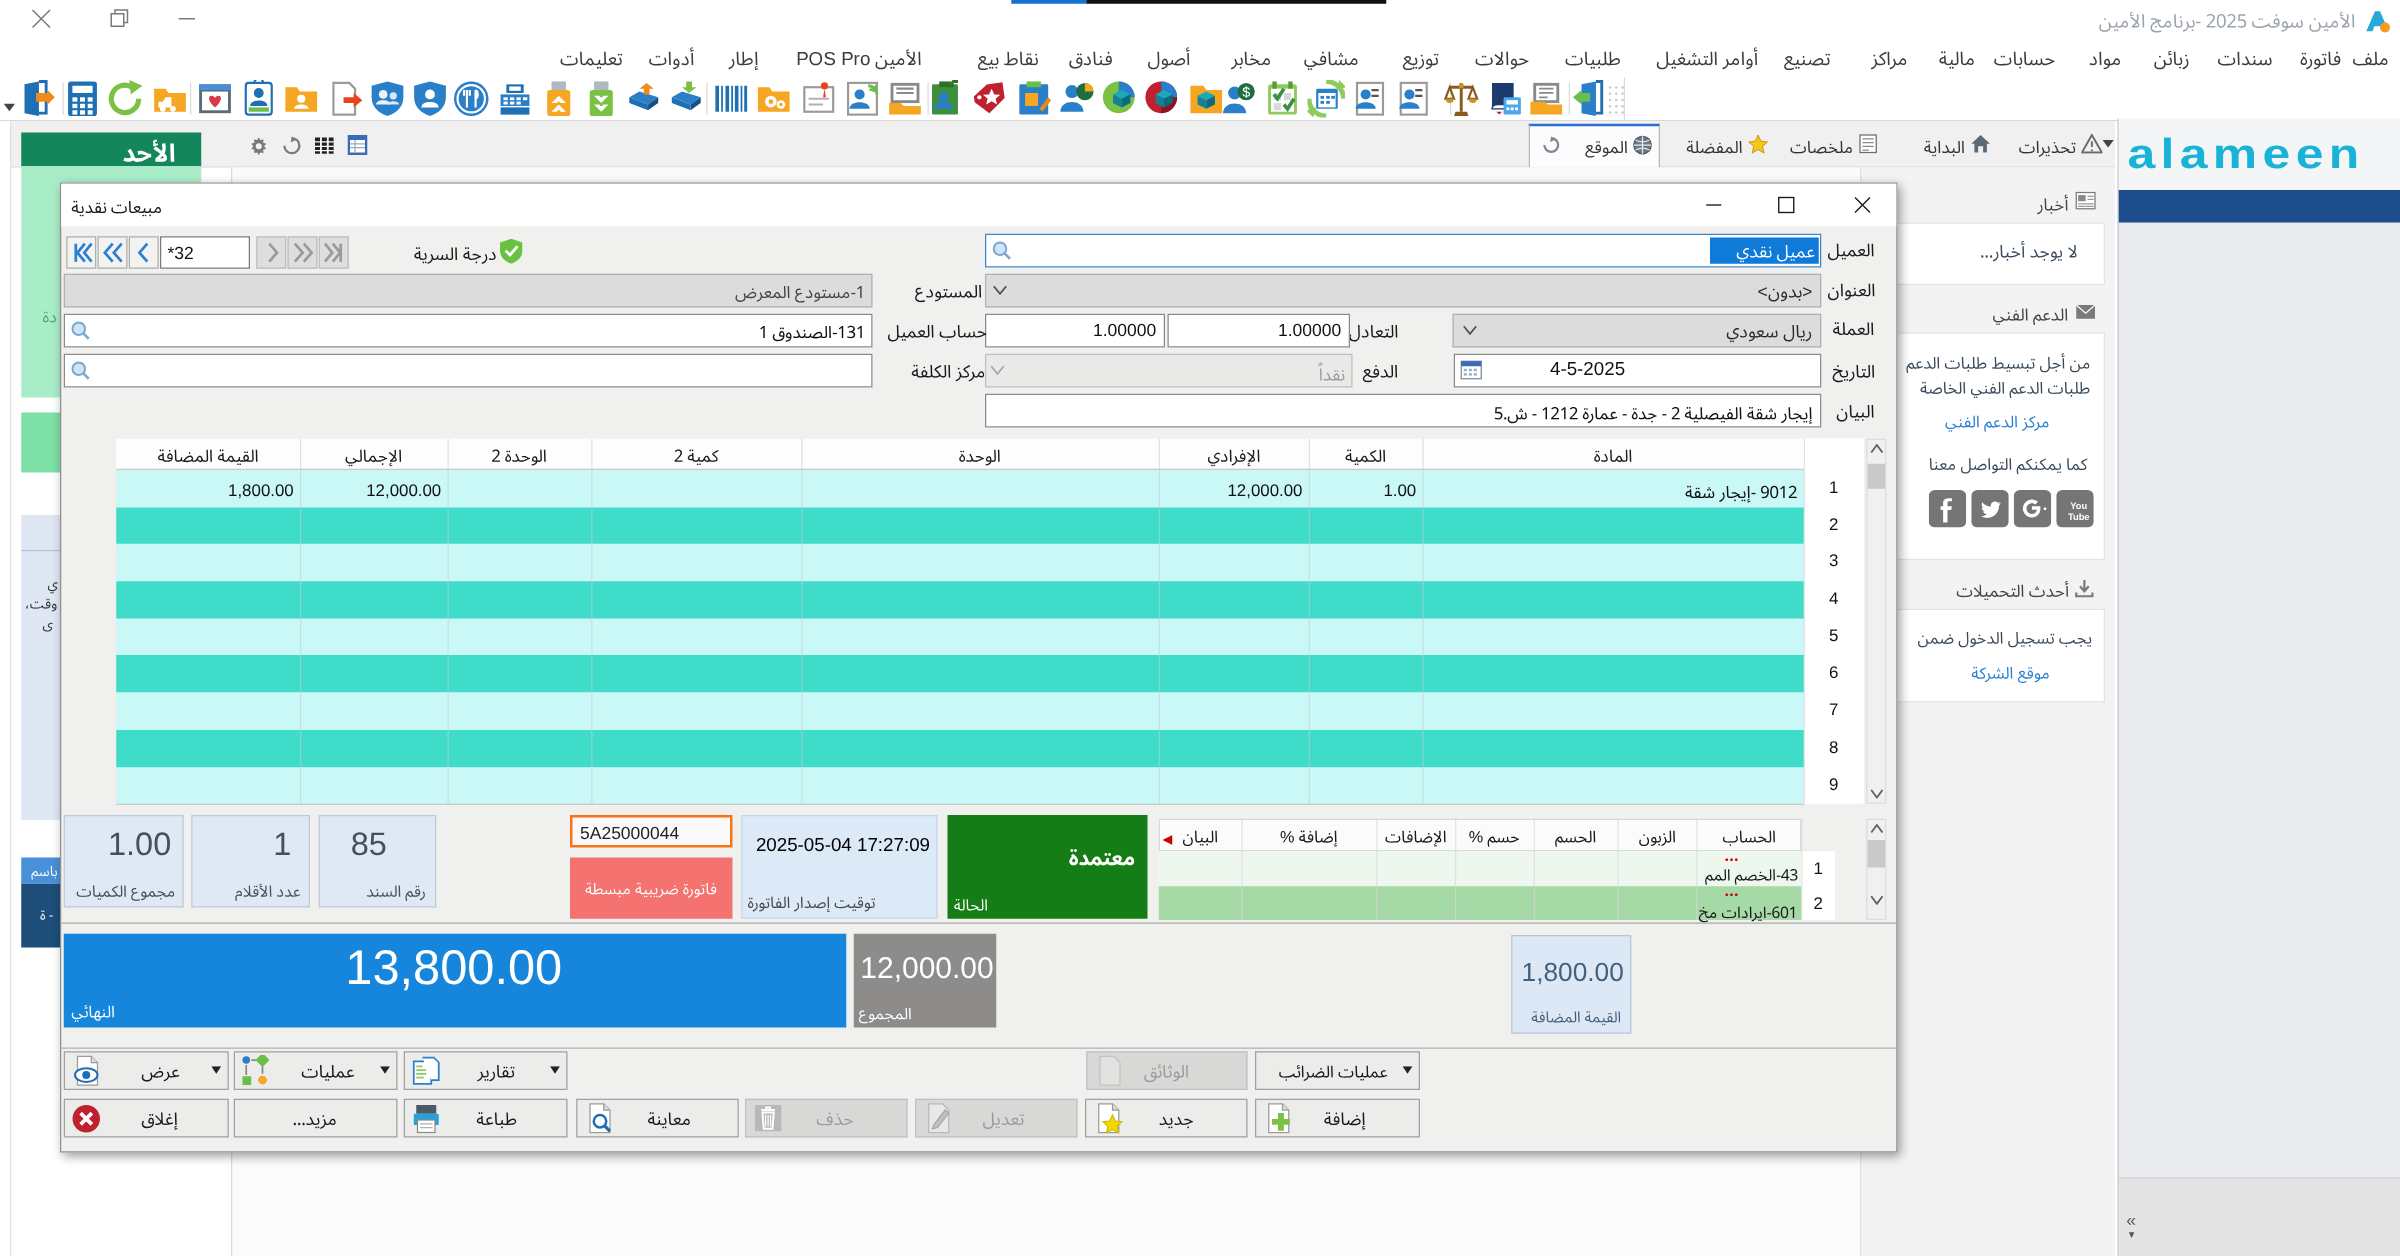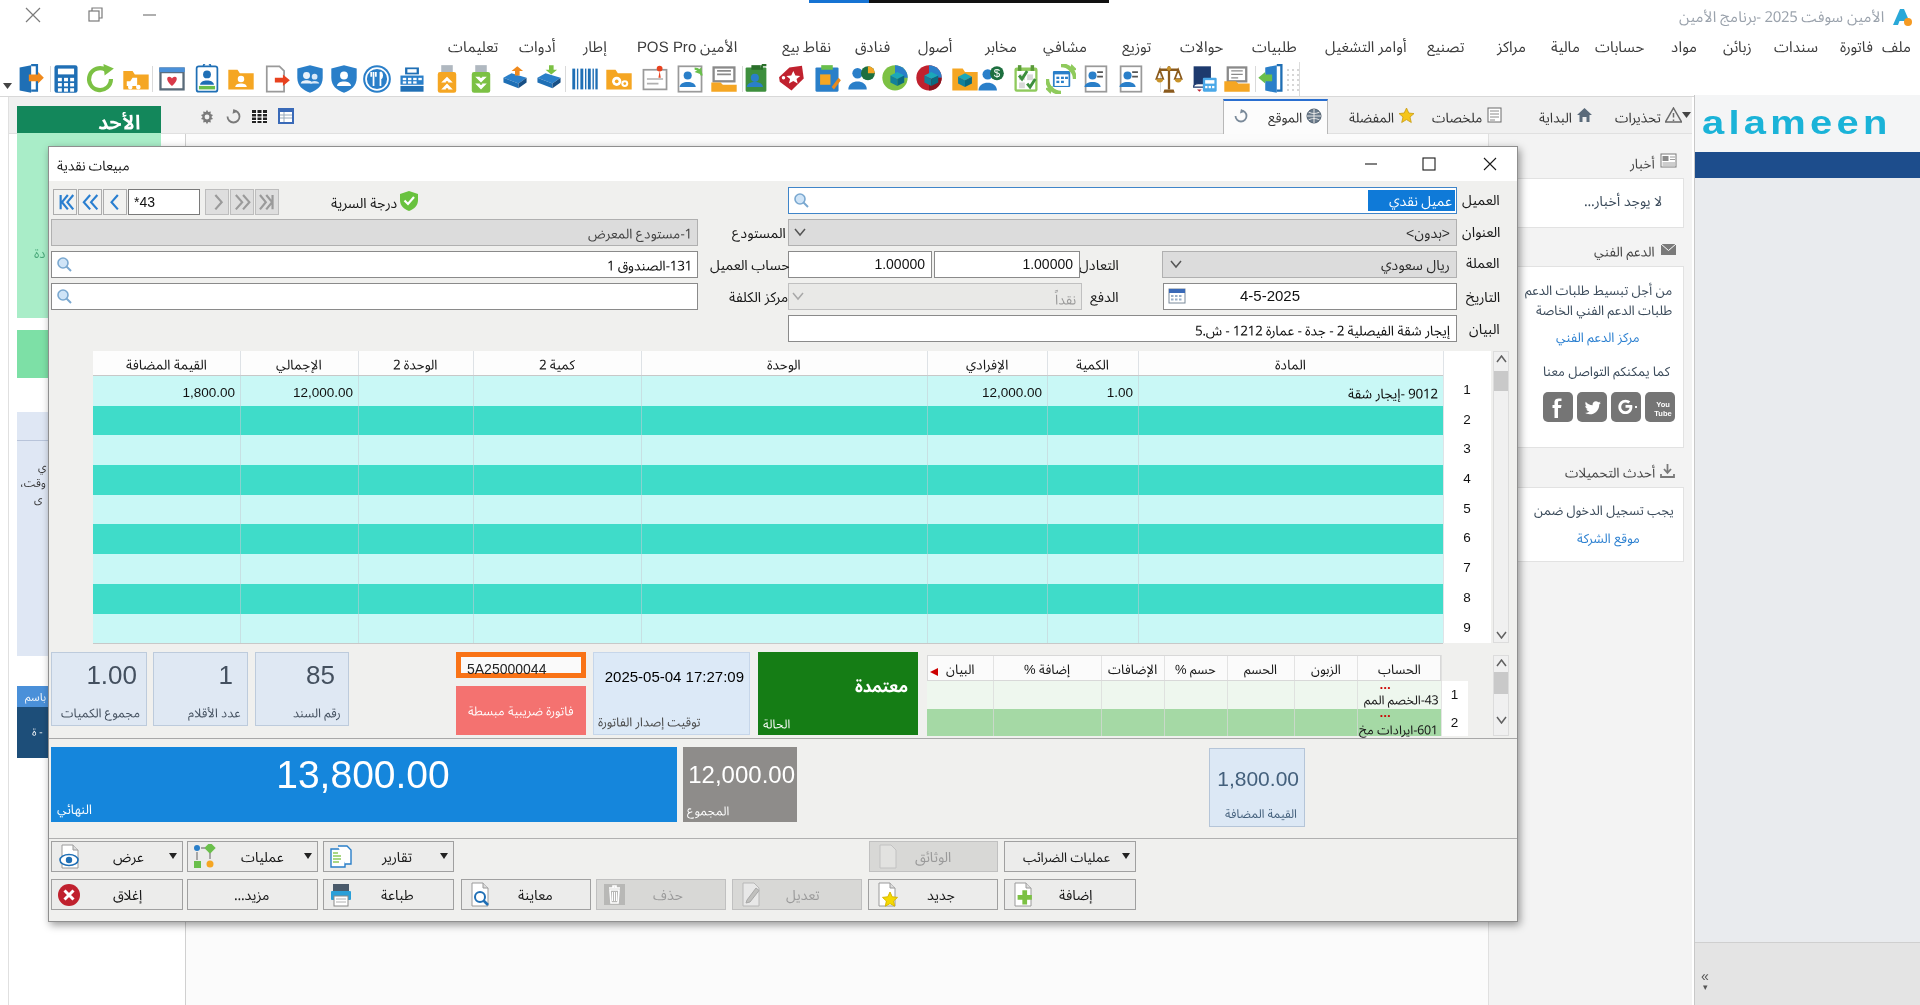--- a/index.html
+++ b/index.html
@@ -1095,21 +1095,21 @@
     <path d="M7 4 V20 M15 4 L8.5 12 L15 20 M21 4 L14.5 12 L21 20" stroke="#2a7fd0" stroke-width="2.4" fill="none" transform="scale(.9) translate(1.5 1.5)"></path>
   </svg>
 <div style="position:absolute;left:78px;top:189px;width:24px;height:26px;background:#f2f2f0;border:1px solid #adadad"></div>
 <svg style="position:absolute;left:78px;top:190px" width="24" height="24" viewBox="0 0 24 24">
     <path d="M12 4 L5 12 L12 20 M20 4 L13 12 L20 20" stroke="#2a7fd0" stroke-width="2.4" fill="none" transform="scale(.9) translate(1.5 1.5)"></path>
   </svg>
 <div style="position:absolute;left:103px;top:189px;width:24px;height:26px;background:#f2f2f0;border:1px solid #adadad"></div>
 <svg style="position:absolute;left:103px;top:190px" width="24" height="24" viewBox="0 0 24 24">
     <path d="M15 4 L8 12 L15 20" stroke="#2a7fd0" stroke-width="2.4" fill="none" transform="scale(.9) translate(1.5 1.5)"></path>
   </svg>
-<div style="position:absolute;left:128px;top:189px;width:72px;height:26px;background:#fff;border:1px solid #7a7a7a;font-size:14px;color:#111;padding:4px 0 0 5px">*43</div>
+<div style="position:absolute;left:128px;top:189px;width:72px;height:26px;background:#fff;border:1px solid #7a7a7a;font-size:14px;color:#111;padding:4px 0 0 5px">*32</div>
 <div style="position:absolute;left:205px;top:189px;width:24px;height:26px;background:#dedede;border:1px solid #bdbdbd"></div>
 <svg style="position:absolute;left:205px;top:190px" width="24" height="24" viewBox="0 0 24 24">
     <path d="M10 4 L17 12 L10 20" stroke="#9a9a9a" stroke-width="2.4" fill="none" transform="scale(.9) translate(1.5 1.5)"></path>
   </svg>
 <div style="position:absolute;left:230px;top:189px;width:24px;height:26px;background:#dedede;border:1px solid #bdbdbd"></div>
 <svg style="position:absolute;left:230px;top:190px" width="24" height="24" viewBox="0 0 24 24">
     <path d="M5 4 L12 12 L5 20 M13 4 L20 12 L13 20" stroke="#9a9a9a" stroke-width="2.4" fill="none" transform="scale(.9) translate(1.5 1.5)"></path>
   </svg>
 <div style="position:absolute;left:255px;top:189px;width:24px;height:26px;background:#dedede;border:1px solid #bdbdbd"></div>
 <svg style="position:absolute;left:255px;top:190px" width="24" height="24" viewBox="0 0 24 24">
@@ -1581,34 +1581,34 @@
       <use href="#g81" x="10" y="21.3799"></use>
       <use href="#g62" x="22" y="21.3799"></use>
       <use href="#g3" x="31" y="21.3799"></use>
       <use href="#g4" x="43" y="21.3799"></use>
       <use href="#g28" x="53" y="21.3799"></use>
       <use href="#g24" x="63" y="21.3799"></use>
       <use href="#g78" x="74" y="21.3799"></use>
     </g>
   </svg>
 <div style="position:absolute;left:255px;top:652px;width:94px;height:74px;background:#dfe8f3;border:1px solid #bdcbdc"></div>
-<div style="position:absolute;left:255px;top:660px;width:80px;font-size:26px;color:#44505f;text-align:right">85</div>
+<div style="position:absolute;left:255px;top:660px;width:80px;font-size:26px;color:#44505f;text-align:center">85</div>
 <svg style="position:absolute;left:292.5px;top:703.6px;overflow:visible" width="47.5" height="17.5">
     <g fill="#44505f" transform="scale(0.625 0.625)">
       <use href="#g24" x="0" y="21.3799"></use>
       <use href="#g25" x="11" y="21.3799"></use>
       <use href="#g29" x="18" y="21.3799"></use>
       <use href="#g32" x="35" y="21.3799"></use>
       <use href="#g4" x="40" y="21.3799"></use>
       <use href="#g74" x="50" y="21.3799"></use>
       <use href="#g62" x="61" y="21.3799"></use>
       <use href="#g21" x="69" y="21.3799"></use>
     </g>
   </svg>
-<div style="position:absolute;left:456px;top:652px;width:130px;height:26px;background:#fafafa;border:5px solid #f97316;font-size:14px;color:#222;padding:4px 0 0 6px">5A25000044</div>
+<div style="position:absolute;left:456px;top:652px;width:130px;height:26px;background:#fafafa;border:2px solid #f97316;font-size:14px;color:#222;padding:4px 0 0 6px">5A25000044</div>
 <div style="position:absolute;left:456px;top:686px;width:130px;height:49px;background:#f47270"></div>
 <svg style="position:absolute;left:468.2px;top:701.6px;overflow:visible" width="105.6" height="17.5">
     <g fill="#fff" transform="scale(0.625 0.625)">
       <use href="#g31" x="0" y="21.3799"></use>
       <use href="#g101" x="10" y="21.3799"></use>
       <use href="#g29" x="24" y="21.3799"></use>
       <use href="#g43" x="41" y="21.3799"></use>
       <use href="#g2" x="48" y="21.3799"></use>
       <use href="#g31" x="64" y="21.3799"></use>
       <use href="#g1" x="74" y="21.3799"></use>

